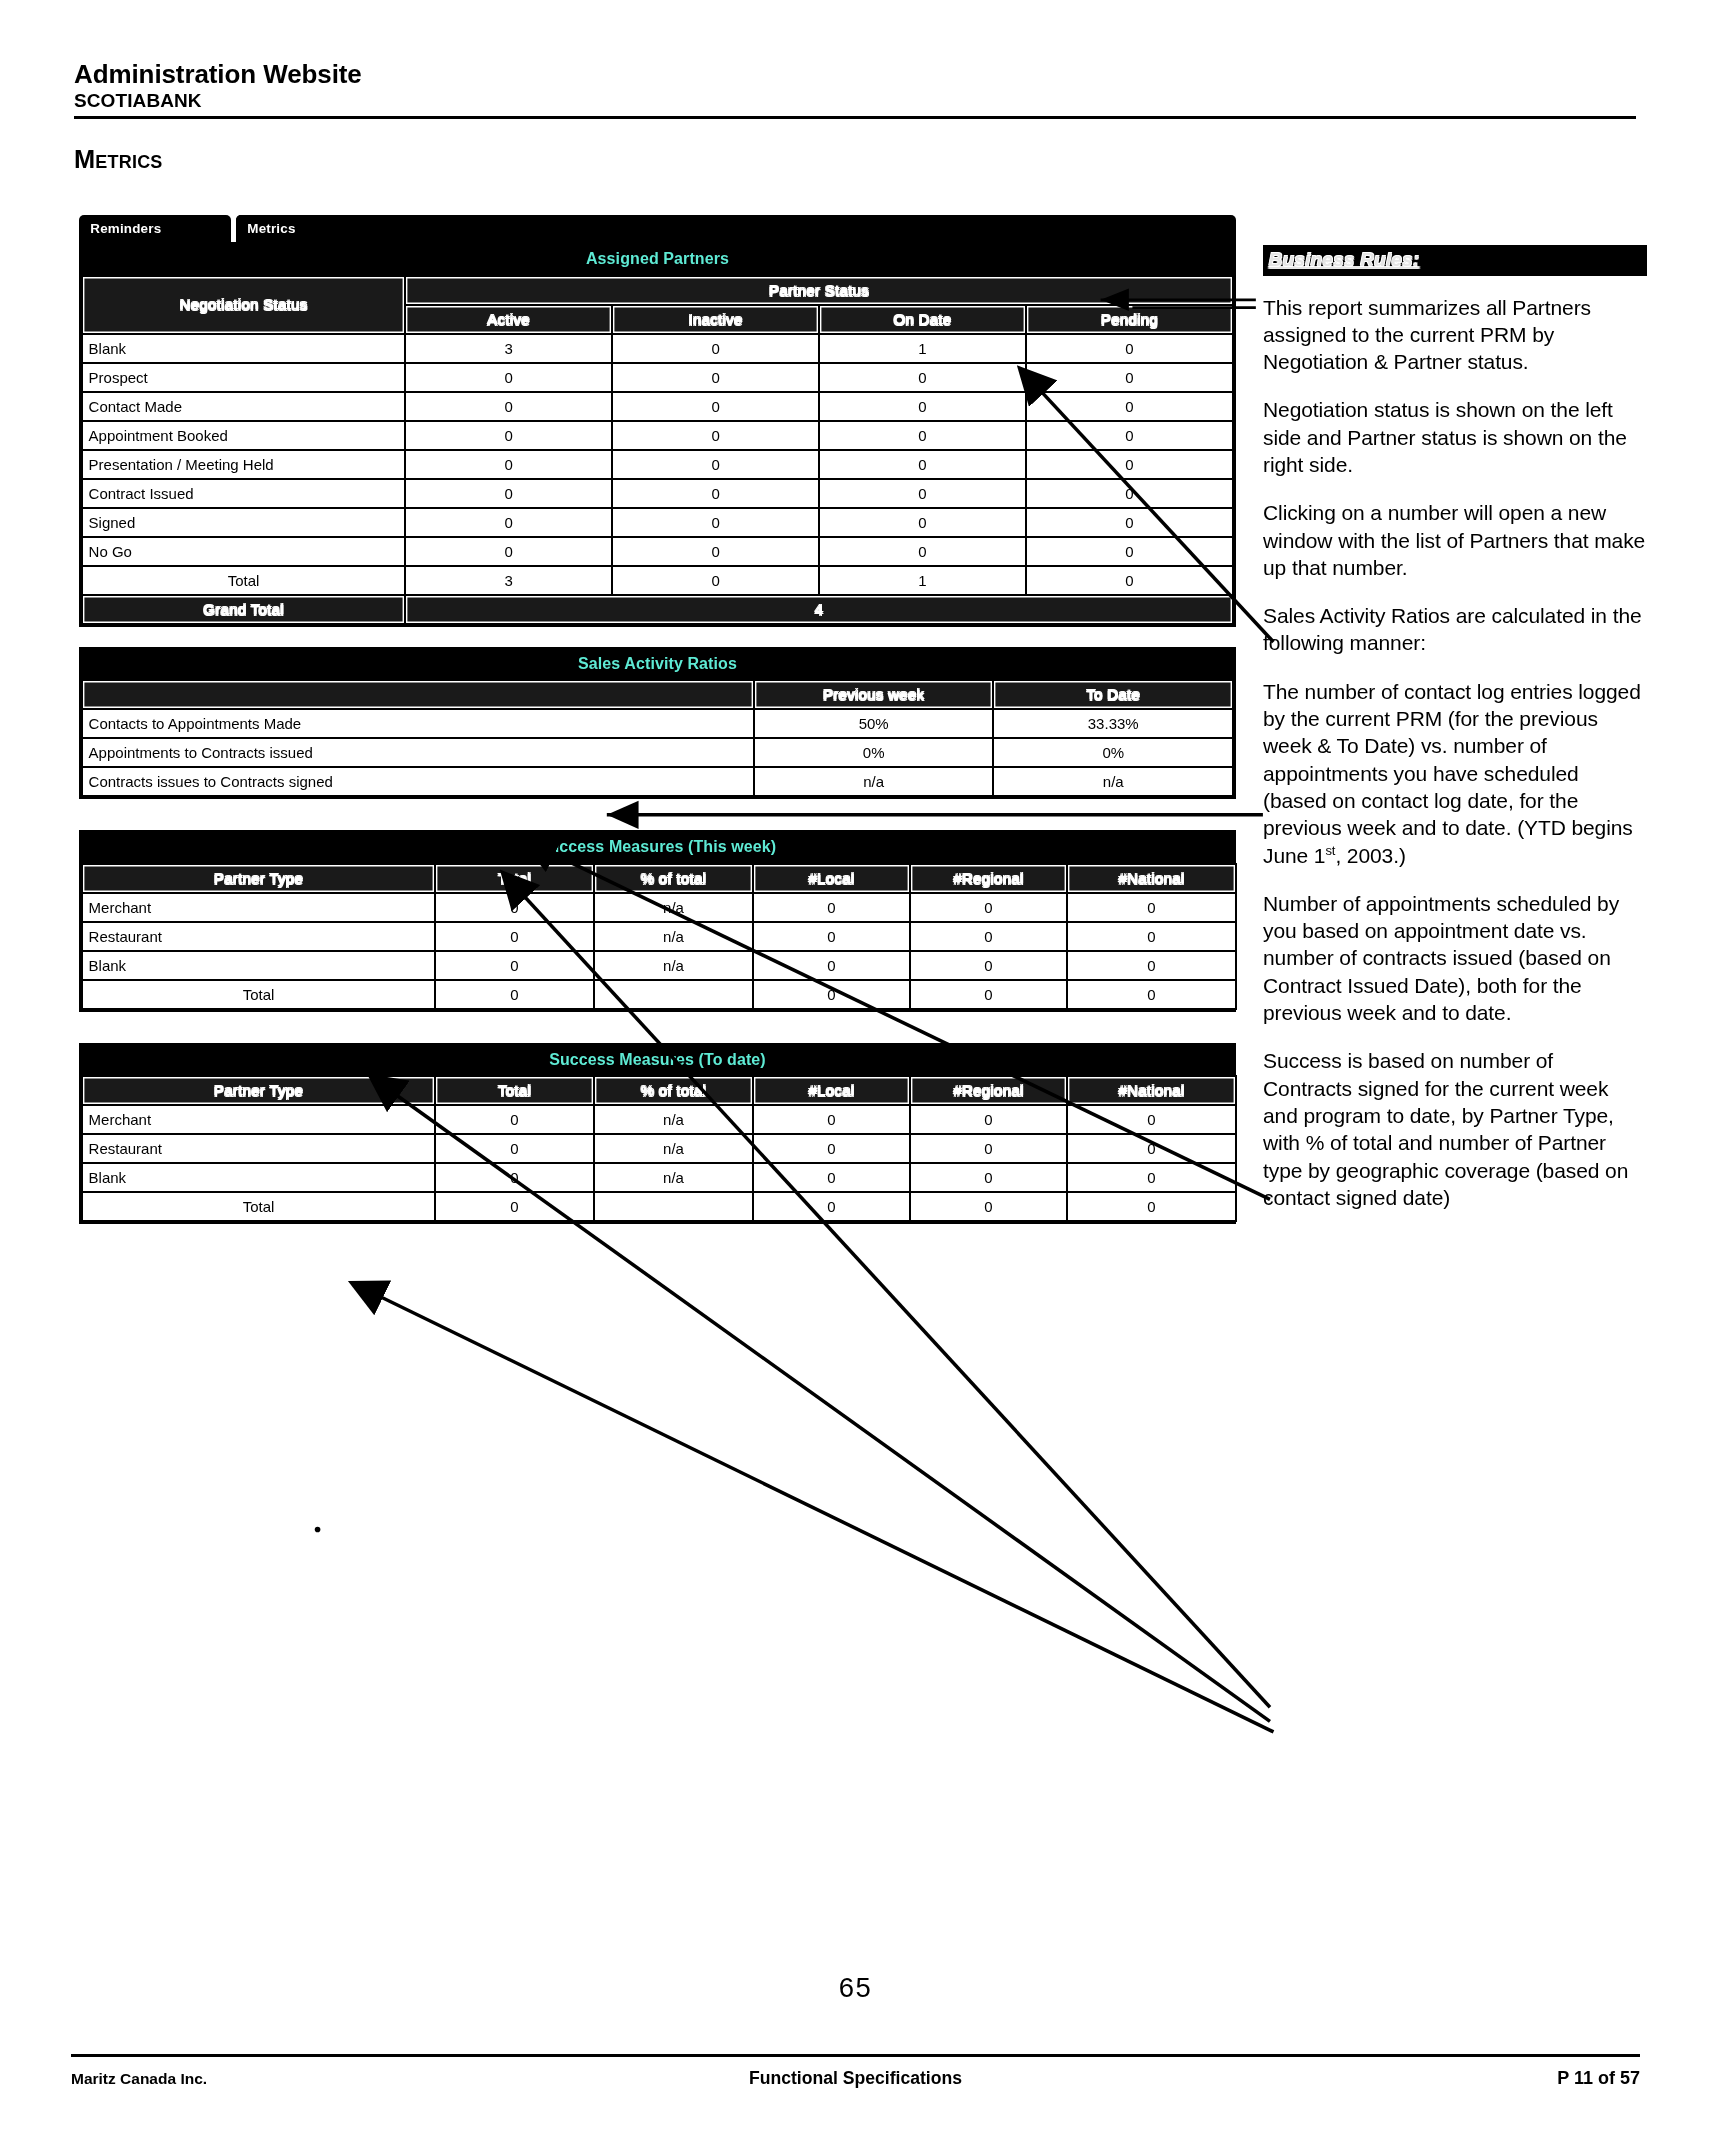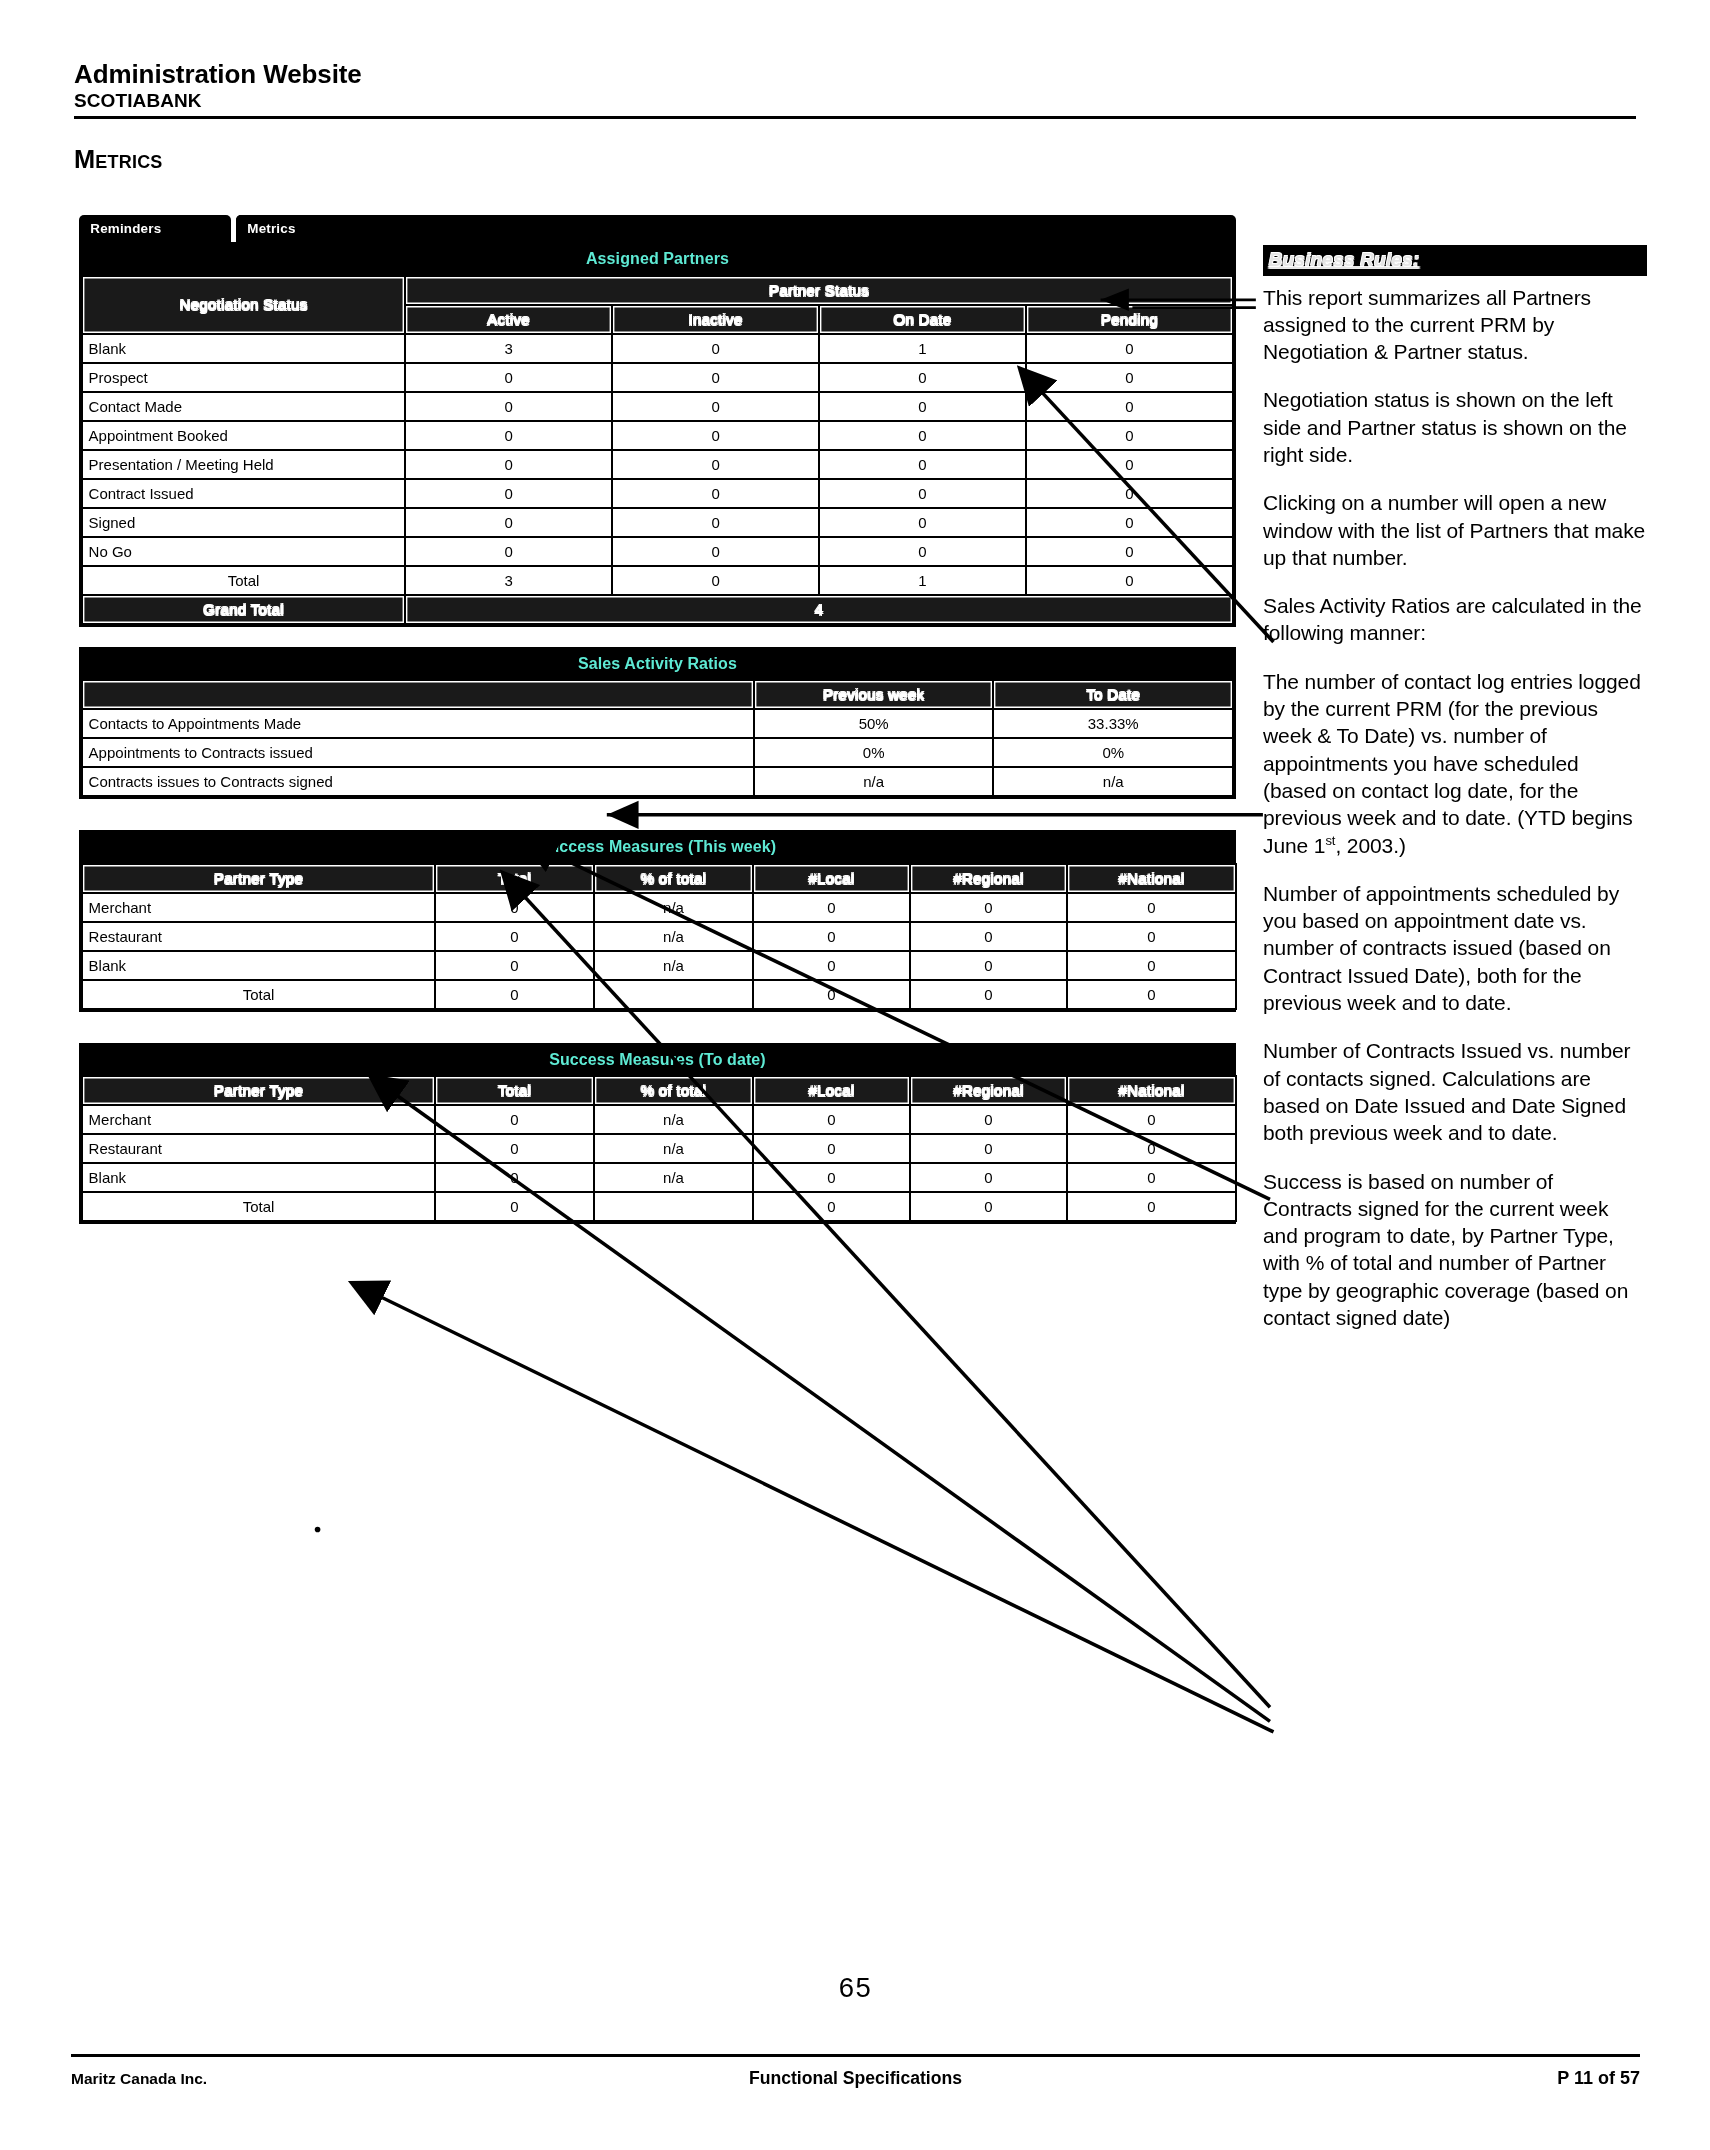--- a/index.html
+++ b/index.html
@@ -174,21 +174,21 @@
     text-shadow:
       -0.7px -0.7px 0 #fff,  0.7px -0.7px 0 #fff,
       -0.7px  0.7px 0 #fff,  0.7px  0.7px 0 #fff;
   }
   .rules p {
     font-size:21px;
     line-height:1.30;
     margin:0 0 21px 0;
     letter-spacing:-0.1px;
   }
-  .rules p:first-of-type { margin-top:8px; }
+  .rules p:first-of-type { margin-top:18px; }
   .rules sup { font-size:0.62em; vertical-align:super; }
 
   
   .overlay {
     position:absolute;
     left:0; top:0;
     width:1711px; height:2151px;
     pointer-events:none;
   }
 
@@ -489,21 +489,20 @@
   </div>
 
   <div class="rules">
     <div class="rules-head">Business Rules:</div>
     <p>This report summarizes all Partners assigned to the current PRM by Negotiation &amp; Partner status.</p>
     <p>Negotiation status is shown on the left side and Partner status is shown on the right side.</p>
     <p>Clicking on a number will open a new window with the list of Partners that make up that number.</p>
     <p>Sales Activity Ratios are calculated in the following manner:</p>
     <p><span>The number of contact log entries logged by the current PRM (for the previous week &amp; To Date) vs. number of appointments you have scheduled (based on contact log date, for the previous week and to date. (YTD begins June 1</span><sup>st</sup><span>, 2003.)</span></p>
     <p>Number of appointments scheduled by you based on appointment date vs. number of contracts issued (based on Contract Issued Date), both for the previous week and to date.</p>
-    <p>Number of Contracts Issued vs. number of contacts signed. Calculations are based on Date Issued and Date Signed both previous week and to date.</p>
     <p>Success is based on number of Contracts signed for the current week and program to date, by Partner Type, with % of total and number of Partner type by geographic coverage (based on contact signed date)</p>
   </div>
 
   <svg class="overlay" viewBox="0 0 2425 3049">
     <defs>
       <marker id="ah" markerWidth="11" markerHeight="11" refX="9" refY="5.5" orient="auto" markerUnits="strokeWidth">
         <path d="M0,0 L11,5.5 L0,11 z" fill="#000"></path>
       </marker>
     </defs>
 

